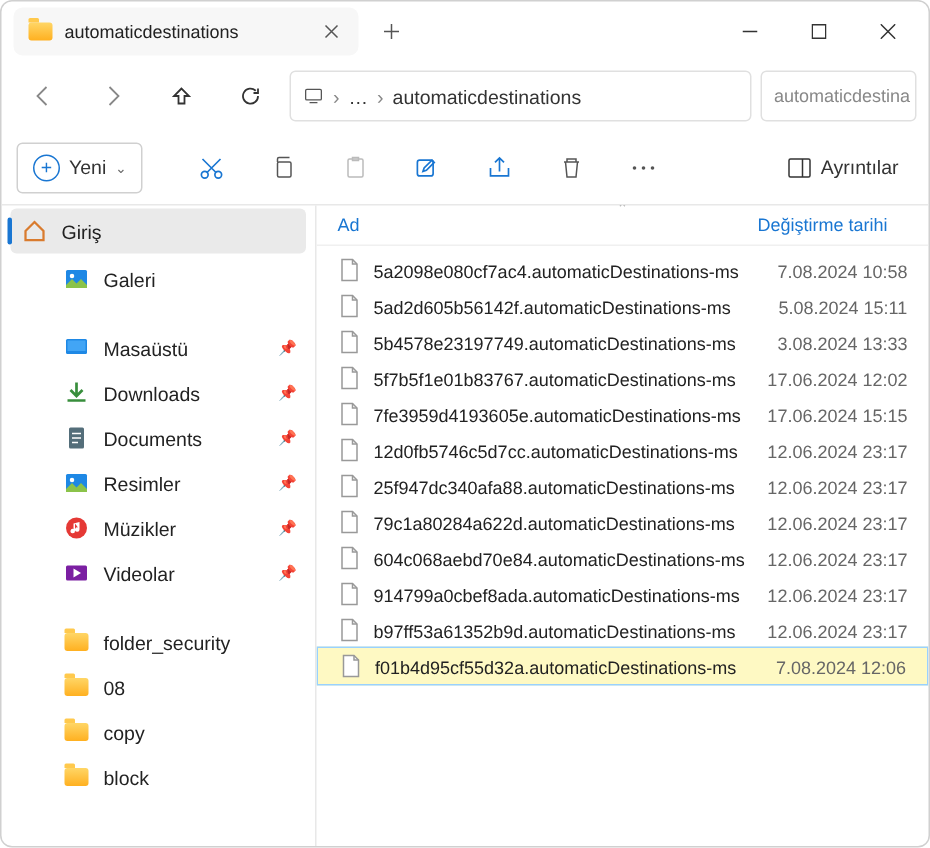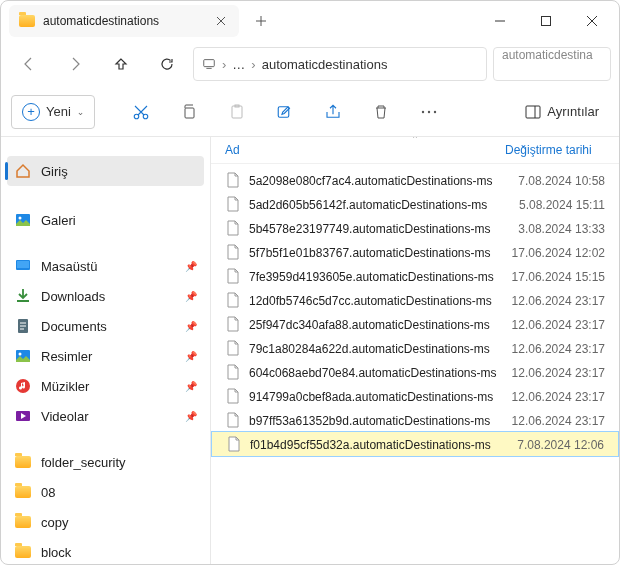--- a/index.html
+++ b/index.html
@@ -10,30 +10,30 @@
 .tab-close { width: 16px; height: 16px; display: flex; align-items: center; justify-content: center; color: #555; cursor: pointer; }
 .new-tab { width: 32px; height: 32px; display: flex; align-items: center; justify-content: center; color: #555; cursor: pointer; }
 .spacer { flex: 1; }
 .win-btns { display: flex; }
 .win-btn { width: 46px; height: 32px; display: flex; align-items: center; justify-content: center; color: #333; }
 .addrbar { display: flex; align-items: center; height: 46px; padding: 0 8px; gap: 6px; }
 .nav-btn { width: 40px; height: 36px; display: flex; align-items: center; justify-content: center; color: #888; border-radius: 4px; }
 .nav-btn.enabled { color: #333; }
 .breadcrumb { flex: 1; display: flex; align-items: center; border: 1px solid #e0e0e0; border-radius: 4px; height: 34px; padding: 0 8px; font-size: 13px; color: #333; gap: 6px; overflow: hidden; }
 .bcsep { color: #888; }
-.search-box { width: 118px; border: 1px solid #e0e0e0; border-radius: 4px; height: 34px; padding: 0 8px; font-size: 12px; color: #888; display: flex; align-items: flex-start; overflow: hidden; }
+.search-box { width: 104px; border: 1px solid #e0e0e0; border-radius: 4px; height: 34px; padding: 0 8px; font-size: 12px; color: #888; display: flex; align-items: center; overflow: hidden; }
 .toolbar { display: flex; align-items: center; height: 50px; padding: 0 10px; gap: 8px; border-bottom: 1px solid #e8e8e8; }
 .tb-btn { width: 40px; height: 36px; display: flex; align-items: center; justify-content: center; border-radius: 4px; color: #555; }
 .new-btn { display: flex; align-items: center; gap: 6px; border: 1px solid #d0d0d0; border-radius: 4px; padding: 4px 10px; font-size: 13px; color: #333; height: 34px; }
 .plus-circ { width: 18px; height: 18px; border-radius: 50%; border: 1px solid #1976d2; display: flex; align-items: center; justify-content: center; color: #1976d2; font-size: 13px; }
 .details-btn { display: flex; align-items: flex-start; gap: 6px; font-size: 13px; color: #333; padding: 4px 10px; }
 .content { display: flex; height: calc(100% - 136px); }
 .sidebar { width: 210px; border-right: 1px solid #e8e8e8; overflow-y: auto; padding-bottom: 8px; }
-.sb-item { display: flex; align-items: center; gap: 10px; padding: 7px 14px; font-size: 13px; color: #222; position: relative; }
-.sb-item.selected { background: #eaeaea; border-radius: 4px; margin: 19px 6px; padding: 7px 8px; text-align: center; }
+.sb-item { display: flex; align-items: center; gap: 10px; padding: 7px 14px; font-size: 13px; color: #222; position: relative; margin-left: 28px; }
+.sb-item.selected { background: #eaeaea; border-radius: 4px; margin: 2px 6px; padding: 7px 8px; text-align: center; }
 .sb-item.selected::before { content: ""; position: absolute; left: -2px; top: 6px; bottom: 6px; width: 3px; background: #1976d2; border-radius: 2px; }
 .sb-sep { height: 16px; }
 .sb-pin { position: absolute; right: 12px; color: #bbb; font-size: 10px; }
 .sb-icon { width: 16px; height: 16px; display: flex; align-items: center; justify-content: center; }
 .folder-ico { width: 16px; height: 12px; background: linear-gradient(#ffd666, #ffb020); border-radius: 2px; position: relative; }
 .folder-ico::before { content: ""; position: absolute; top: -3px; left: 0; width: 7px; height: 3px; background: #ffc94d; border-radius: 1px 1px 0 0; }
 .main { flex: 1; overflow: auto; }
 .cols { display: flex; padding: 6px 14px; font-size: 12px; color: #1976d2; border-bottom: 1px solid #f0f0f0; position: relative; }
 .col-name { width: 280px; cursor: pointer; }
 .col-date { flex: 1; cursor: pointer; }

